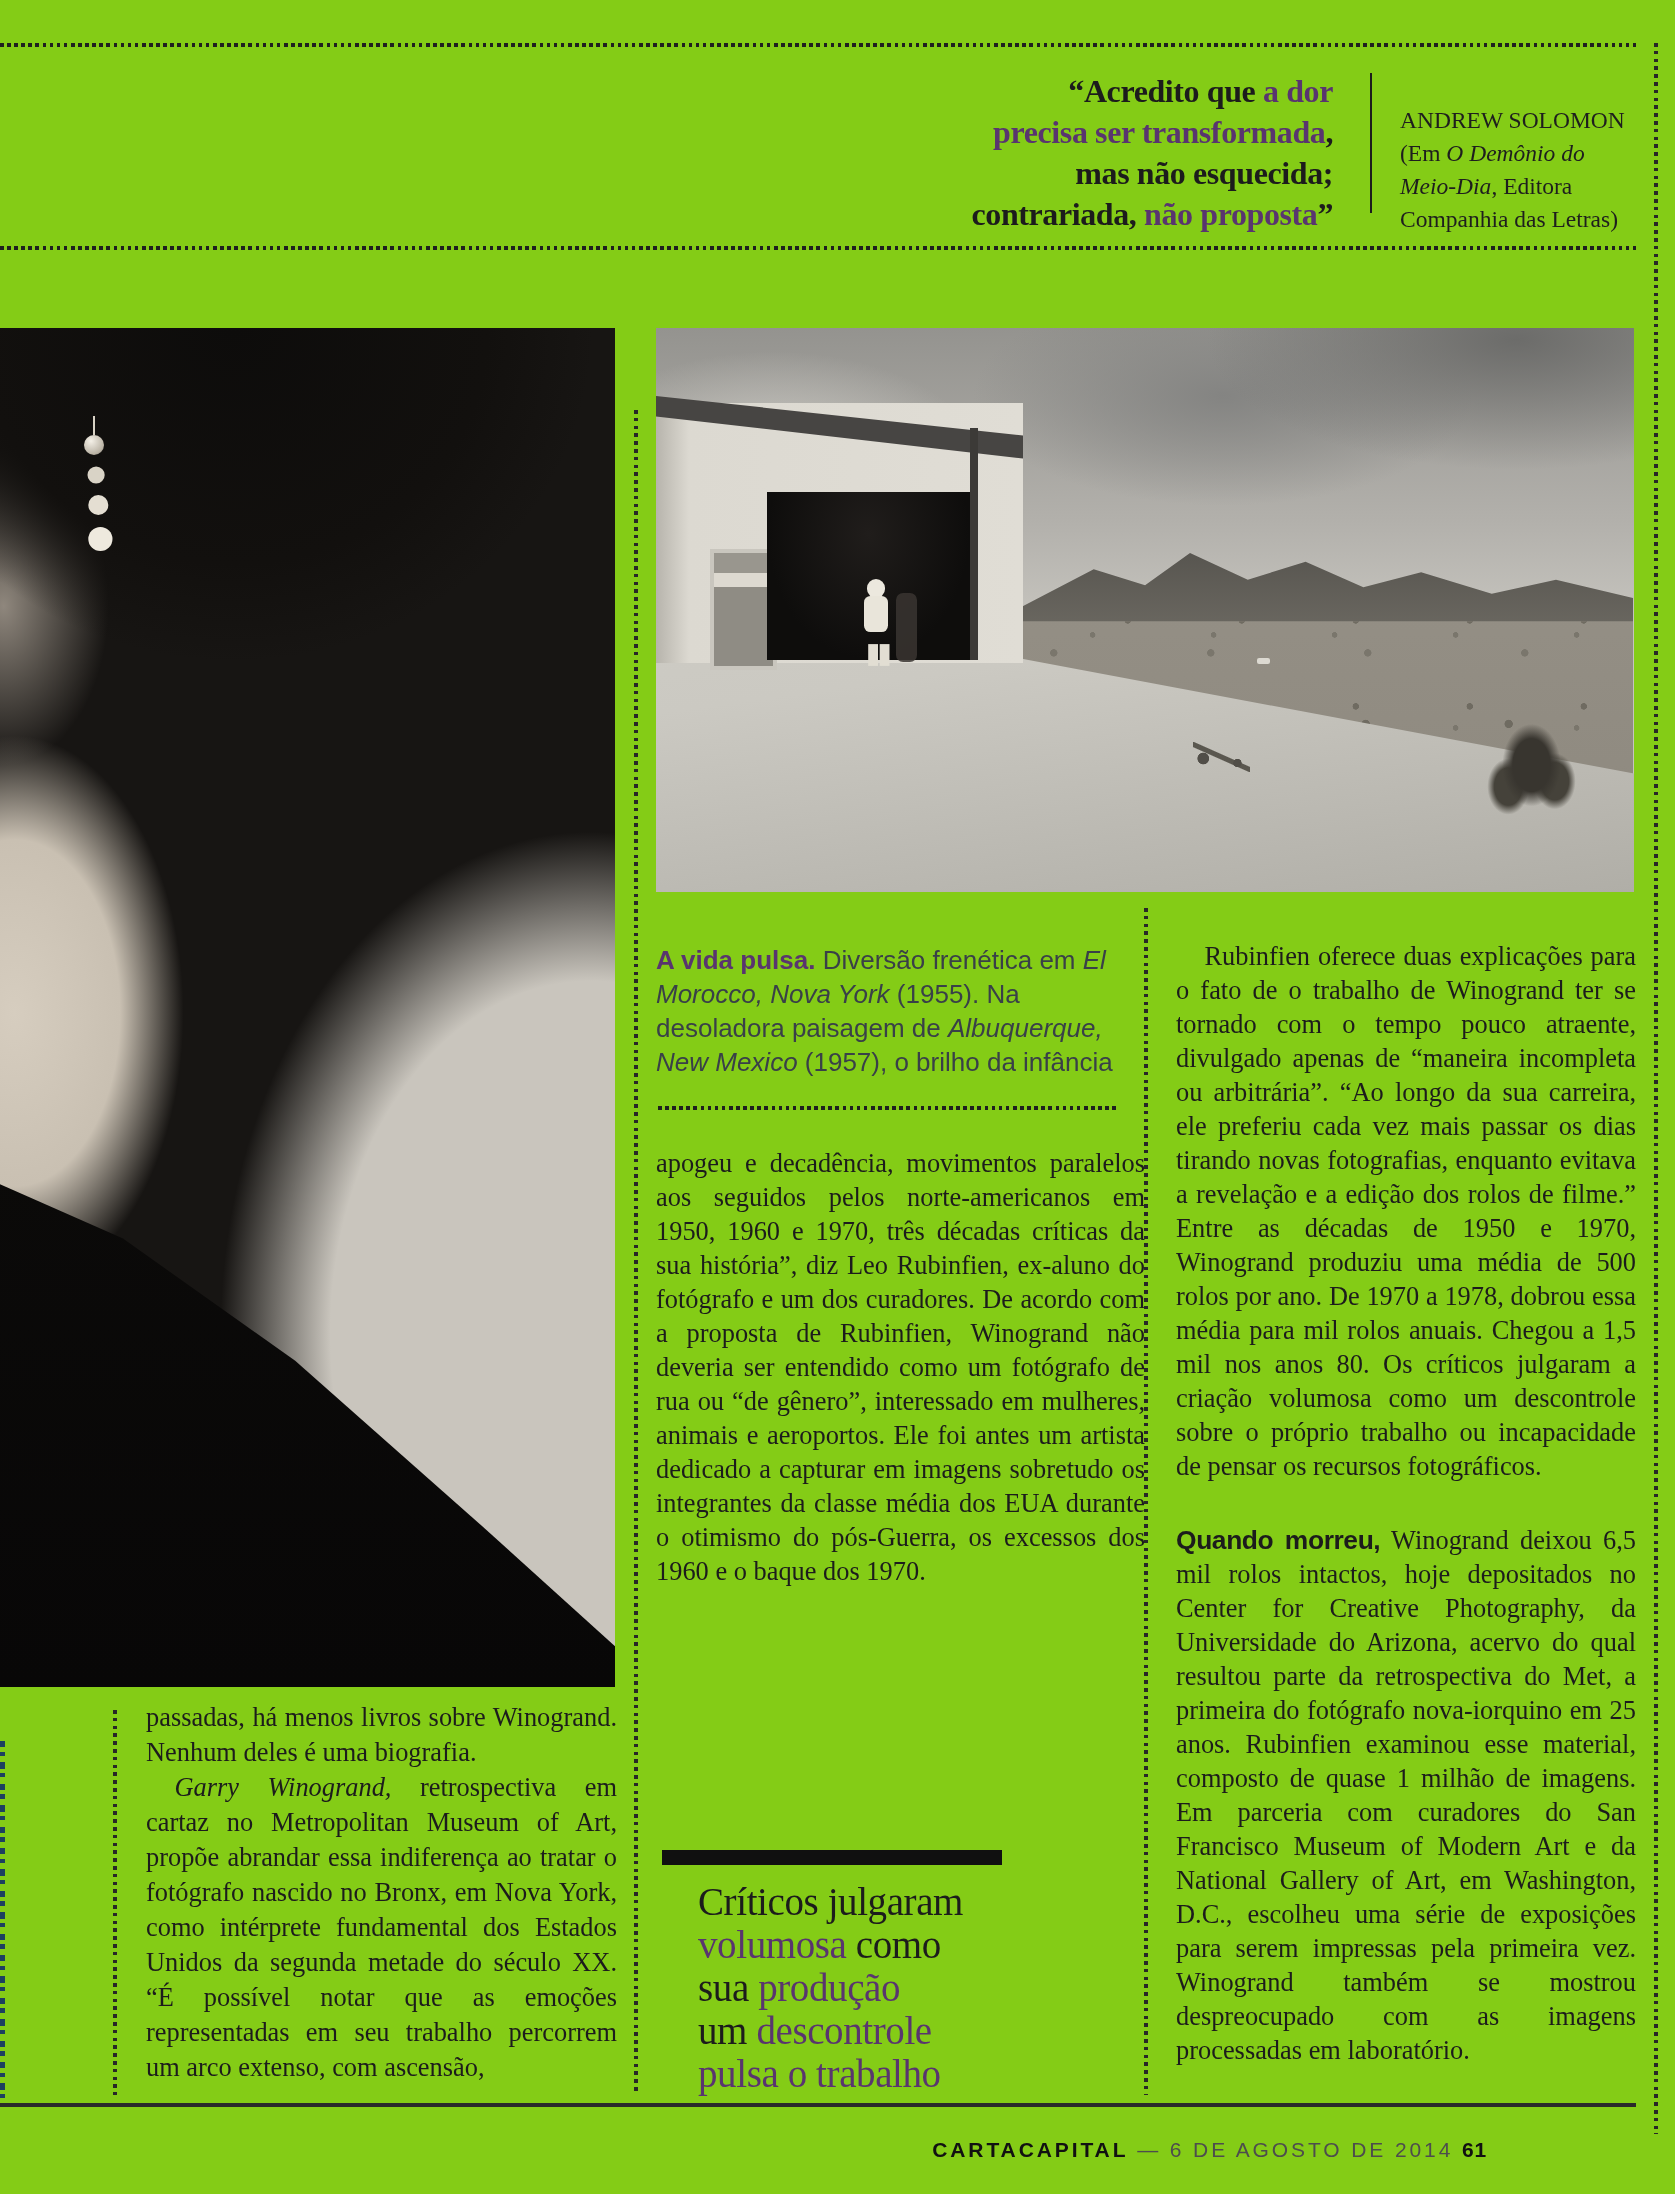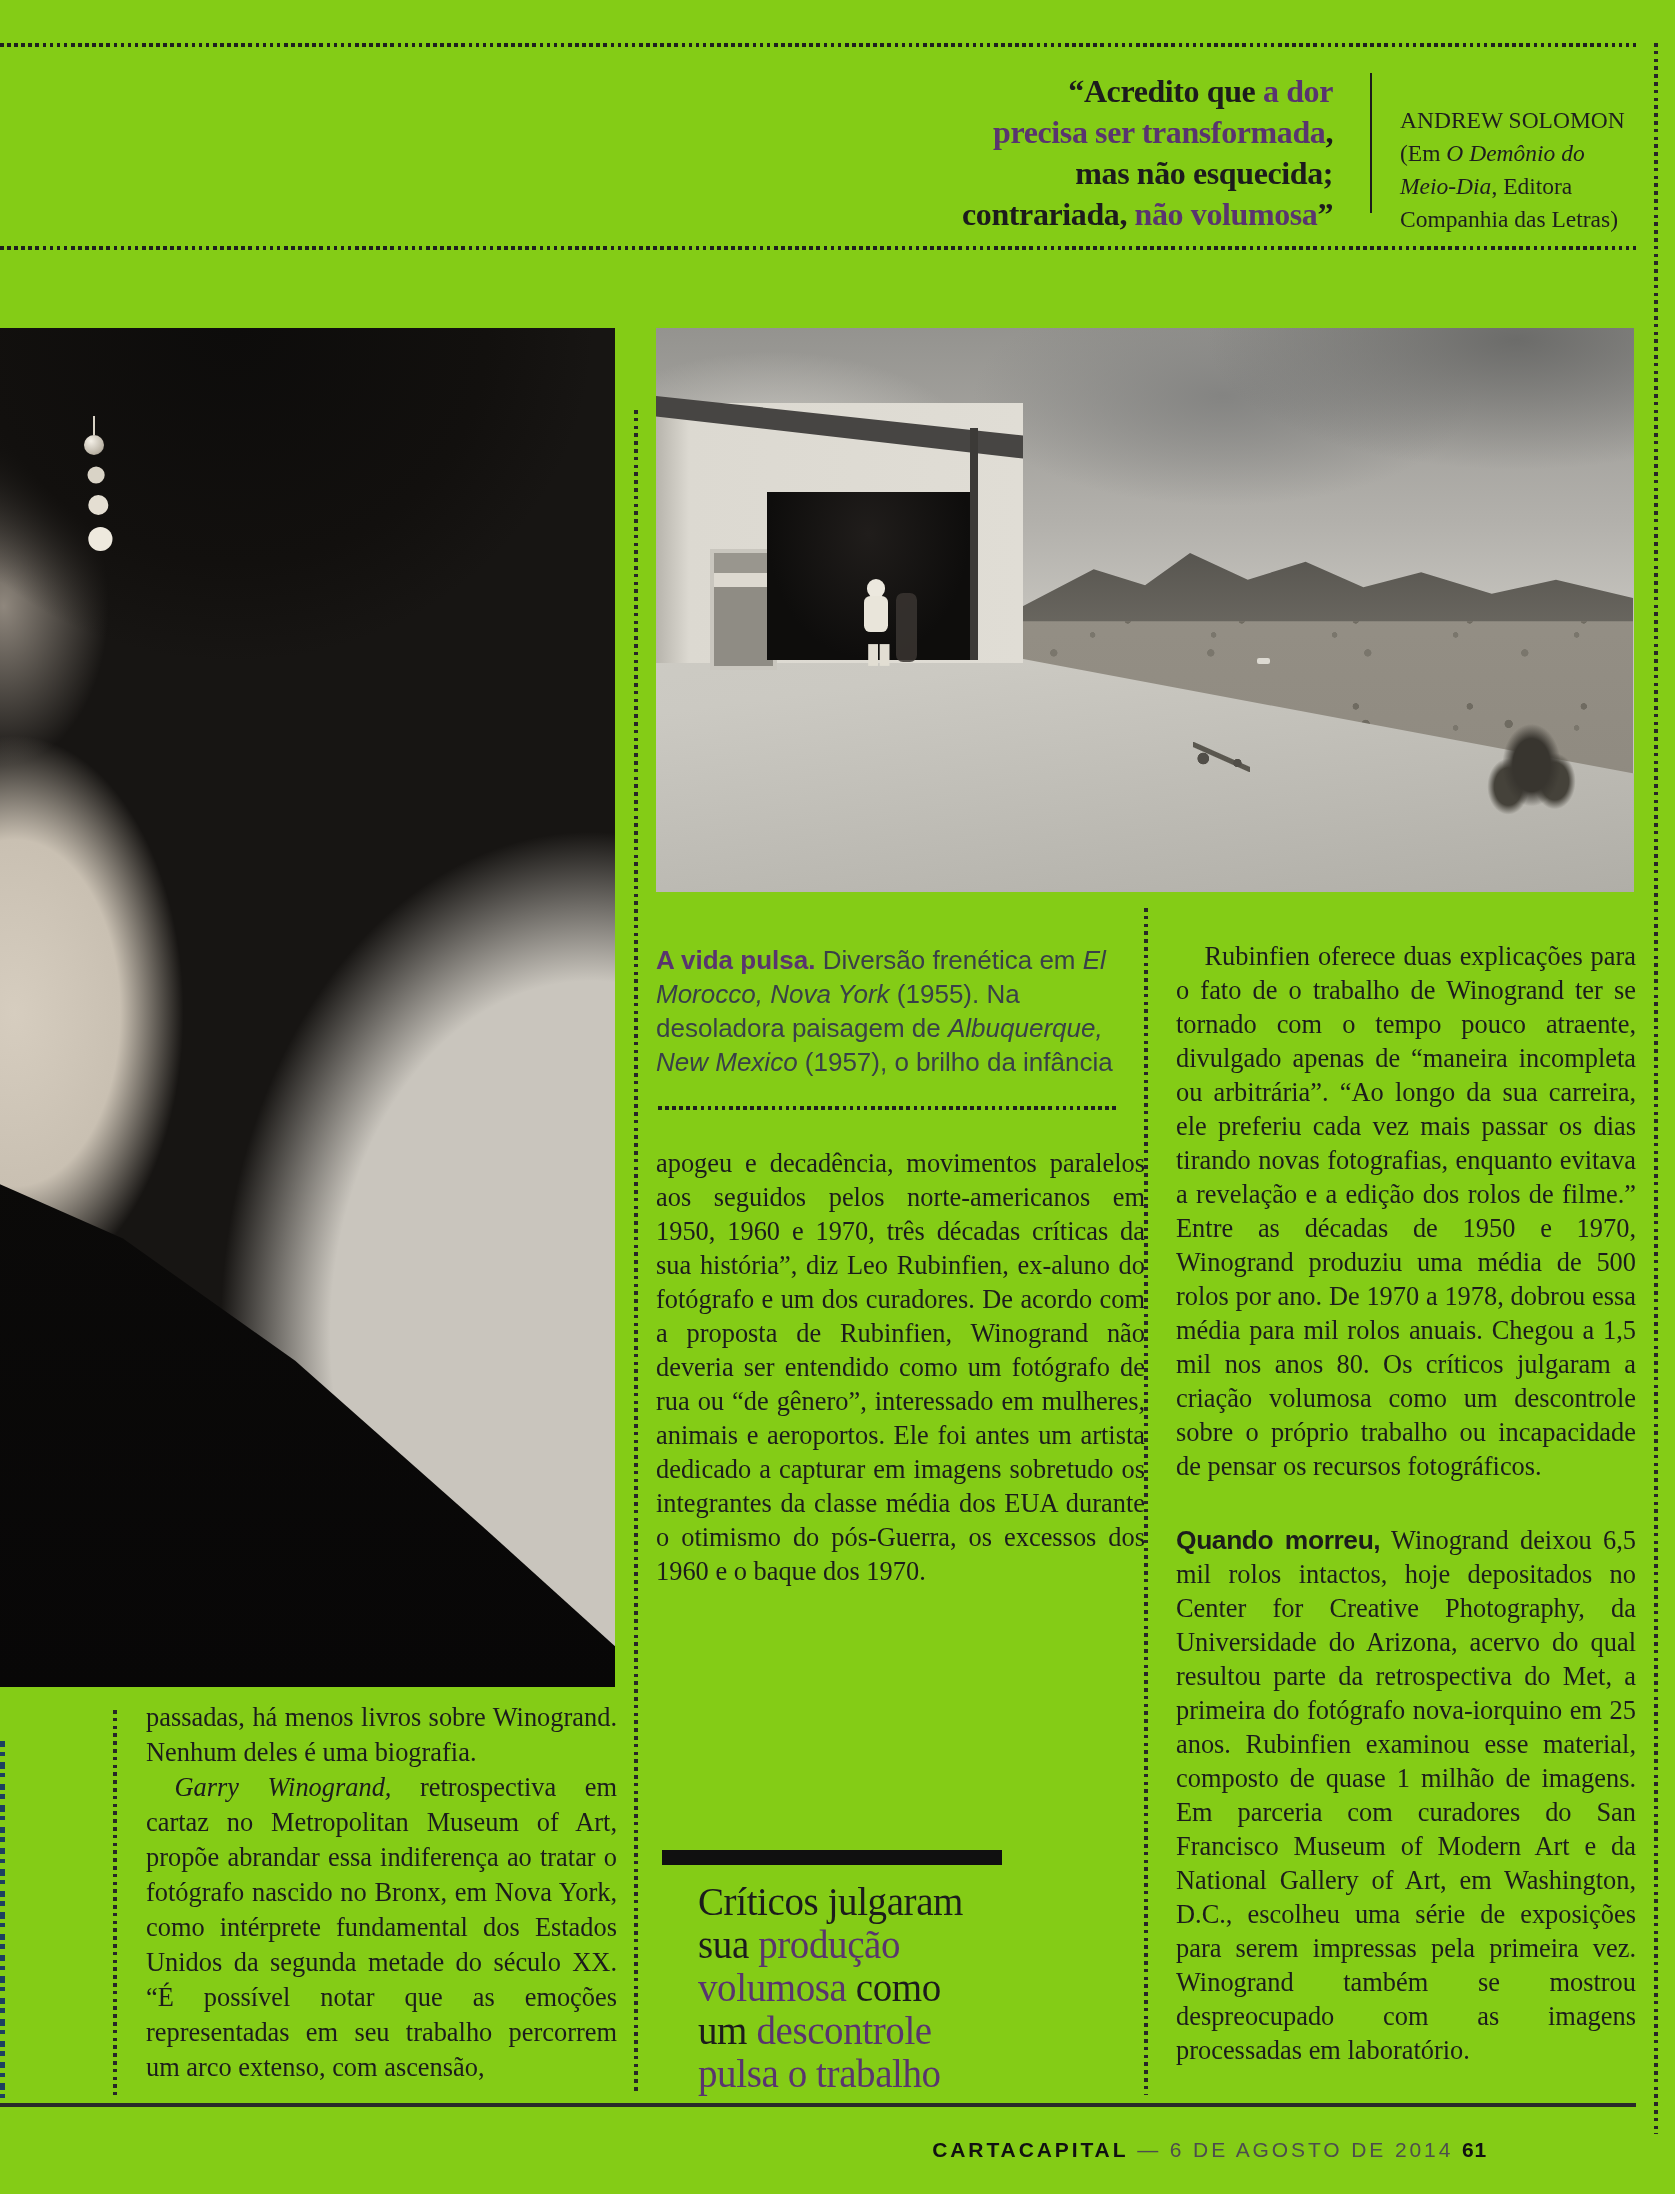--- a/index.html
+++ b/index.html
@@ -133,21 +133,21 @@
   <div class="dotrule-h" style="left:0;top:246px;width:1636px;"></div>
   <div class="dotrule-v" style="left:1654px;top:43px;height:2091px;"></div>
   <div class="dotrule-v" style="left:634px;top:410px;height:1684px;"></div>
   <div class="dotrule-v" style="left:1144px;top:908px;height:1187px;"></div>
   <div class="dotrule-v" style="left:113px;top:1710px;height:385px;"></div>
 
   <div class="top-quote">
     <div><span class="q-black">“Acredito que </span><span class="q-purple">a dor</span></div>
     <div><span class="q-purple">precisa ser transformada</span><span class="q-black">,</span></div>
     <div><span class="q-black">mas não esquecida;</span></div>
-    <div><span class="q-black">contrariada, </span><span class="q-purple">não volumosa</span><span class="q-black">”</span></div>
+    <div><span class="q-black">contrariada, </span><span class="q-purple">não proposta</span><span class="q-black">”</span></div>
   </div>
 
   <div class="attr-bar"></div>
 
   <div class="attribution">
     <div>ANDREW SOLOMON</div>
     <div><span>(Em </span><span class="ital">O Demônio do</span></div>
     <div><span class="ital">Meio-Dia</span><span>, Editora</span></div>
     <div>Companhia das Letras)</div>
   </div>
@@ -189,22 +189,22 @@
   </div>
 
   <div class="col col-right">
     <p class="indent">Rubinfien oferece duas explicações para o fato de o trabalho de Winogrand ter se tornado com o tempo pouco atraente, divulgado apenas de “maneira incompleta ou arbitrária”. “Ao longo da sua carreira, ele preferiu cada vez mais passar os dias tirando novas fotografias, enquanto evitava a revelação e a edição dos rolos de filme.” Entre as décadas de 1950 e 1970, Winogrand produziu uma média de 500 rolos por ano. De 1970 a 1978, dobrou essa média para mil rolos anuais. Chegou a 1,5 mil nos anos 80. Os críticos julgaram a criação volumosa como um descontrole sobre o próprio trabalho ou incapacidade de pensar os recursos fotográficos.</p>
     <p class="p2"><span class="lead-sans">Quando morreu,</span><span> Winogrand deixou 6,5 mil rolos intactos, hoje depositados no Center for Creative Photography, da Universidade do Arizona, acervo do qual resultou parte da retrospectiva do Met, a primeira do fotógrafo nova-iorquino em 25 anos. Rubinfien examinou esse material, composto de quase 1 milhão de imagens. Em parceria com curadores do San Francisco Museum of Modern Art e da National Gallery of Art, em Washington, D.C., escolheu uma série de exposições para serem impressas pela primeira vez. Winogrand também se mostrou despreocupado com as imagens processadas em laboratório.</span></p>
   </div>
 
   <div class="pq-bar"></div>
   <div class="pull-quote">
     <div><span class="q-black">Críticos julgaram</span></div>
+    <div><span class="q-purple">volumosa</span><span class="q-black"> como</span></div>
     <div><span class="q-black">sua </span><span class="q-purple">produção</span></div>
-    <div><span class="q-purple">volumosa</span><span class="q-black"> como</span></div>
     <div><span class="q-black">um </span><span class="q-purple">descontrole</span></div>
     <div><span class="q-purple">pulsa o trabalho</span></div>
   </div>
 
   <div class="credit-strip"></div>
 
   <div class="footer-rule"></div>
   <div class="footer">
     <span class="brand">CARTACAPITAL</span>
     <span>—</span>

